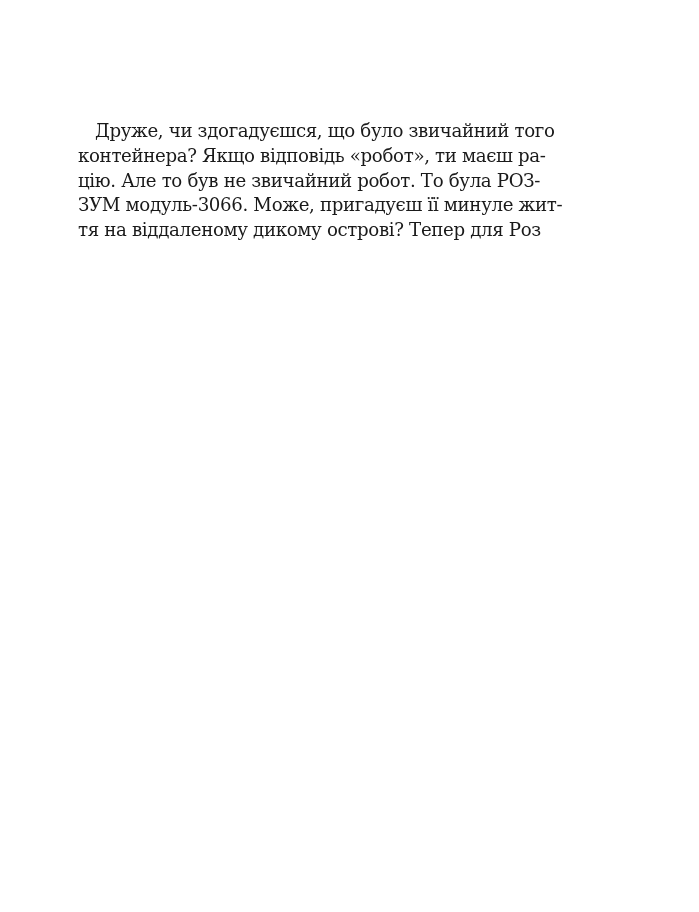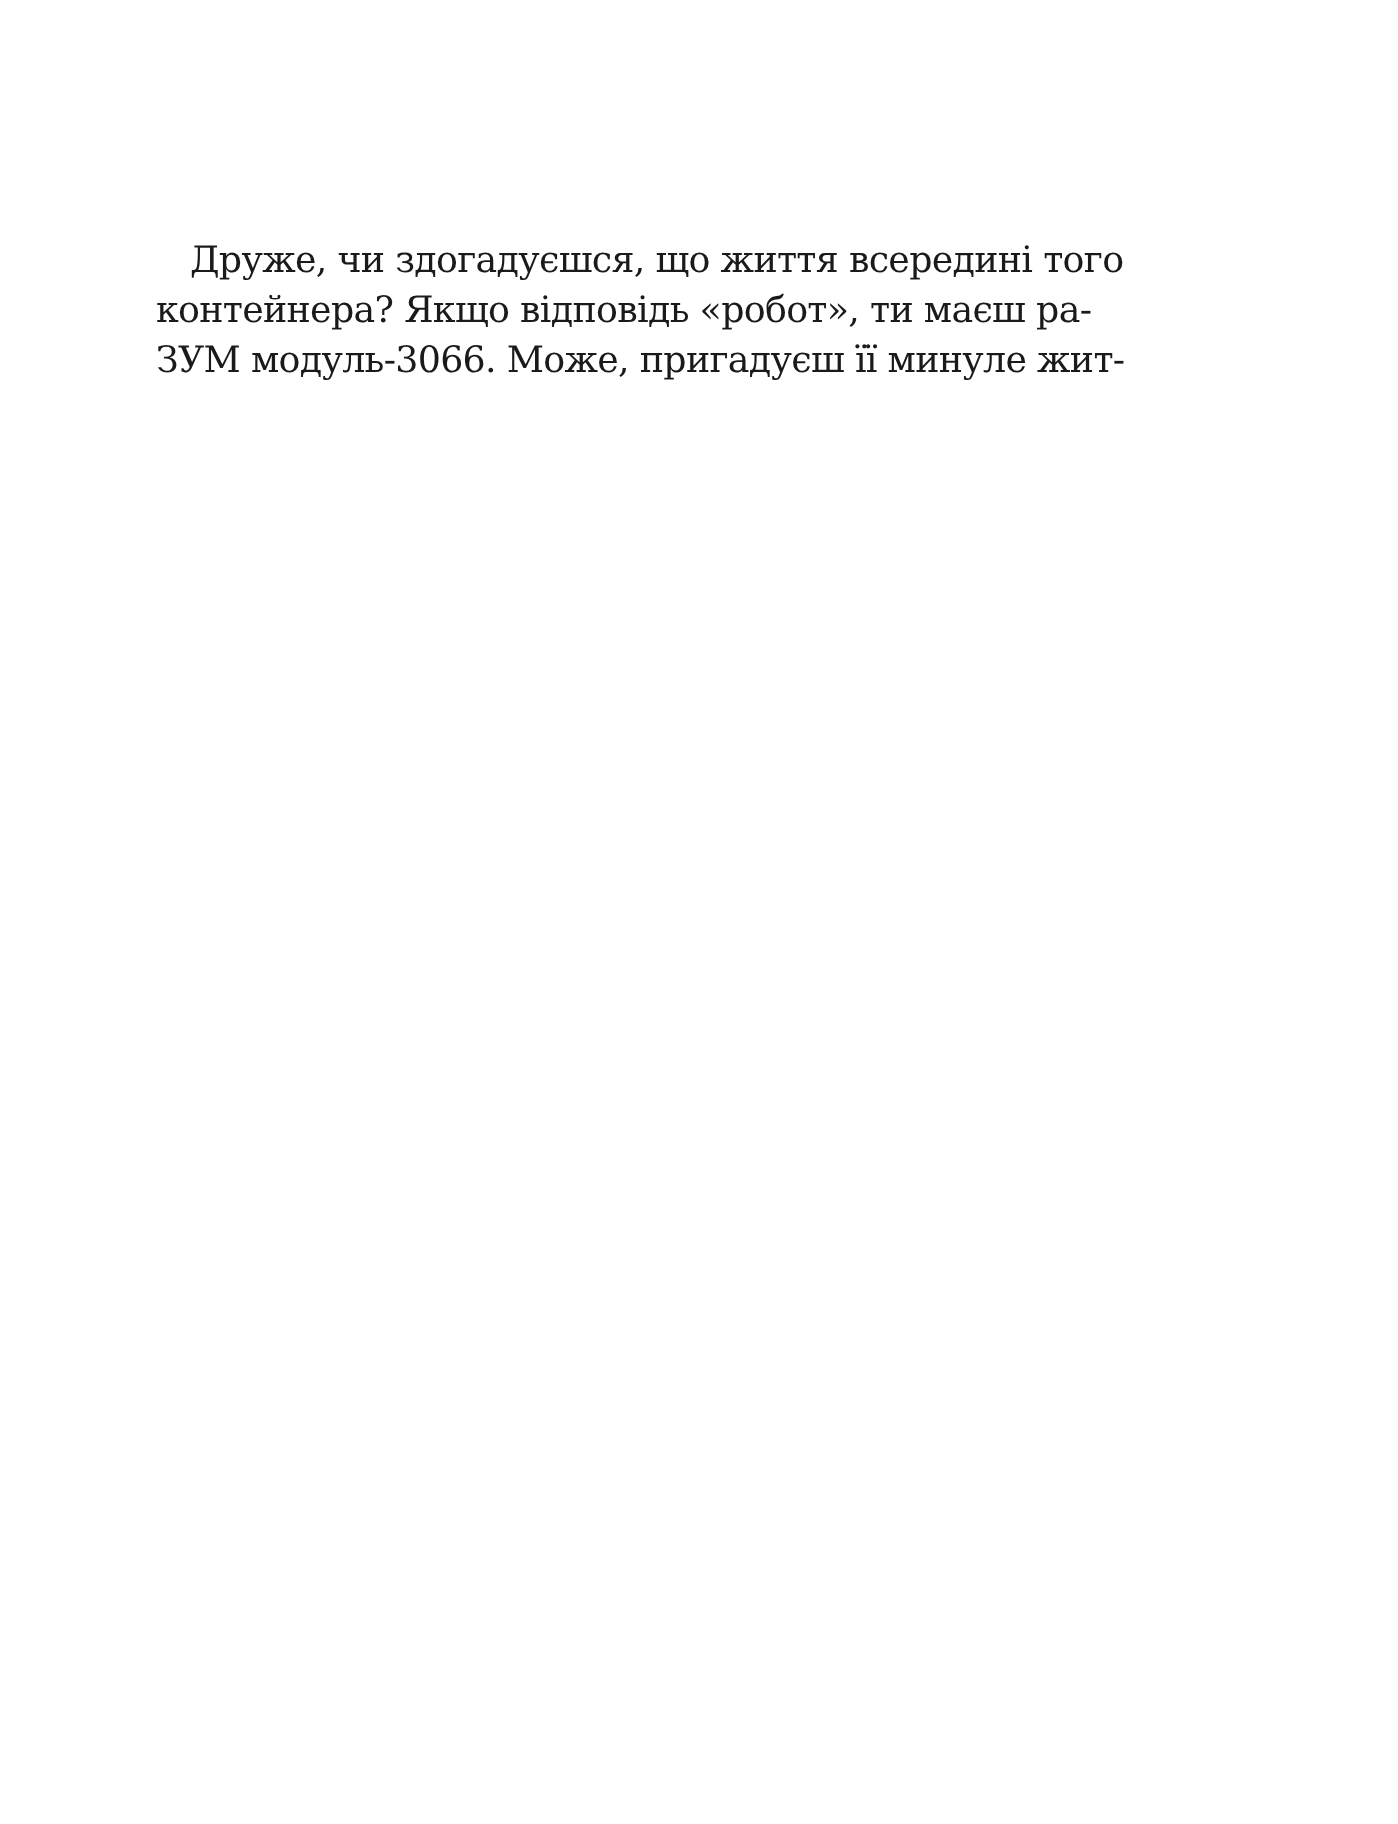--- a/index.html
+++ b/index.html
@@ -44,17 +44,19 @@
     }
     .line.last {
       text-align-last: left;
     }
   </style>
 </head>
 <body>
 
 <div class="page">
   <div class="text-block">
-    <span class="line first">Друже, чи здогадуєшся, що життя всередині того</span>
+    <span class="line first">Друже, чи здогадуєшся, що було звичайний того</span>
     <span class="line">контейнера? Якщо відповідь «робот», ти маєш ра-</span>
+    <span class="line">цію. Але то був не звичайний робот. То була РОЗ-</span>
     <span class="line">ЗУМ модуль-3066. Може, пригадуєш її минуле жит-</span>
+    <span class="line">тя на віддаленому дикому острові? Тепер для Роз</span>
   </div>
 </div>
 
 </body></html>

